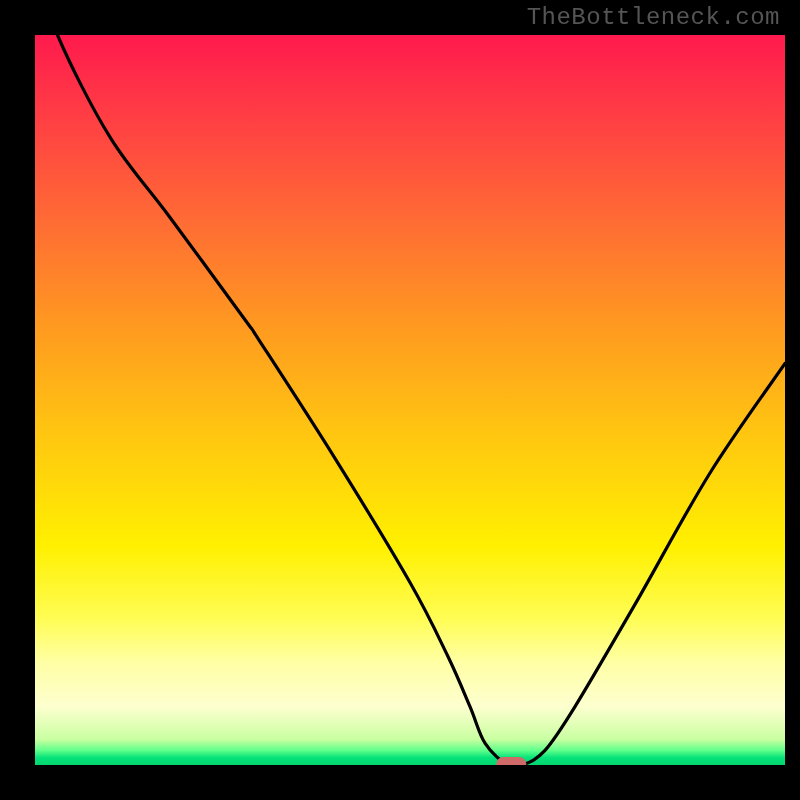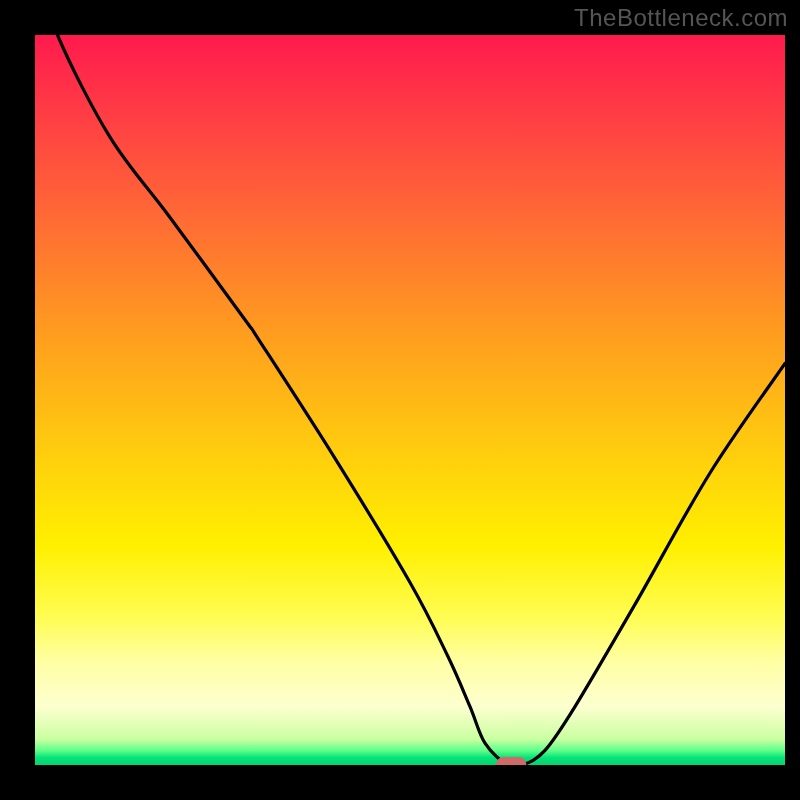--- a/index.html
+++ b/index.html
@@ -12,23 +12,23 @@
   }
   .frame {
     position: absolute;
     left: 0; top: 0;
     width: 800px; height: 800px;
     background: #000;
   }
   .watermark {
     position: absolute;
     top: 4px;
-    right: 12px;
+    right: 20px;
     color: #555;
-    font-family: Liberation Sans, sans-serif;
+    font-family: Liberation Mono, monospace;
     font-size: 24px;
     font-weight: 500;
     letter-spacing: 0.5px;
     user-select: none;
   }
   .plot {
     position: absolute;
     left: 35px;
     top: 35px;
     width: 750px;

